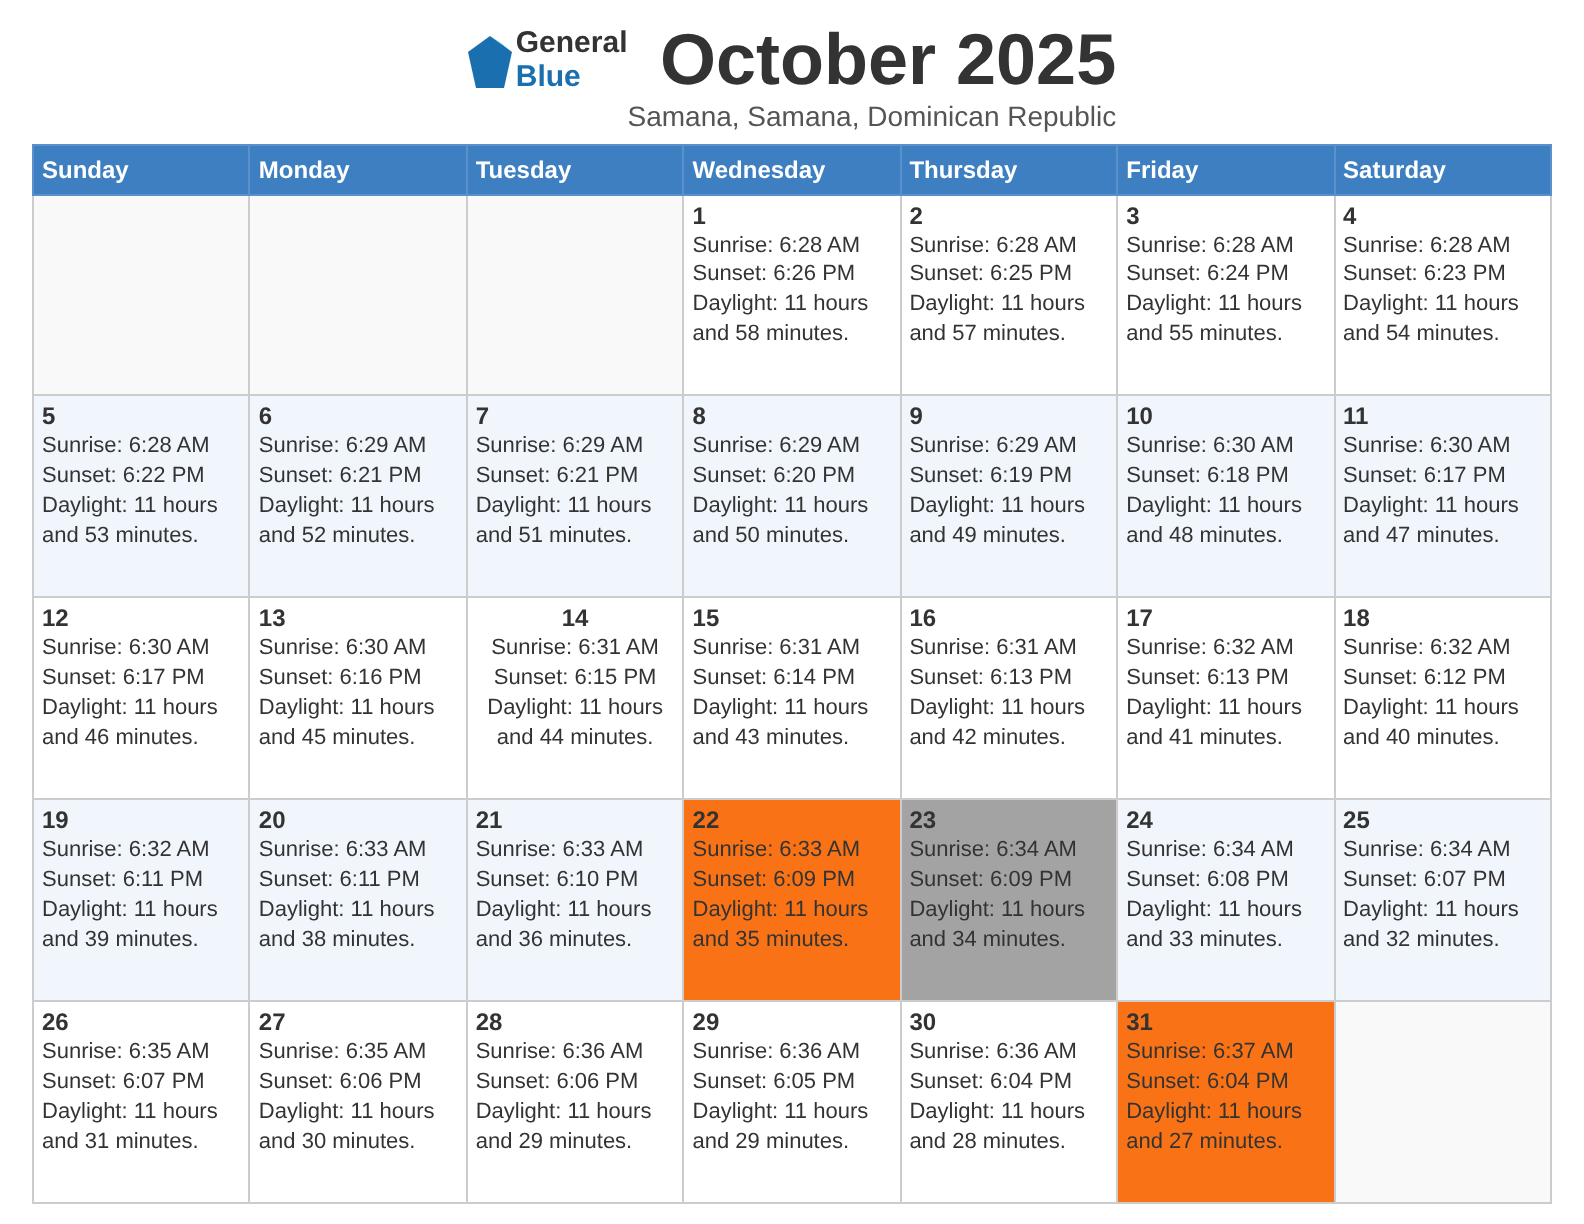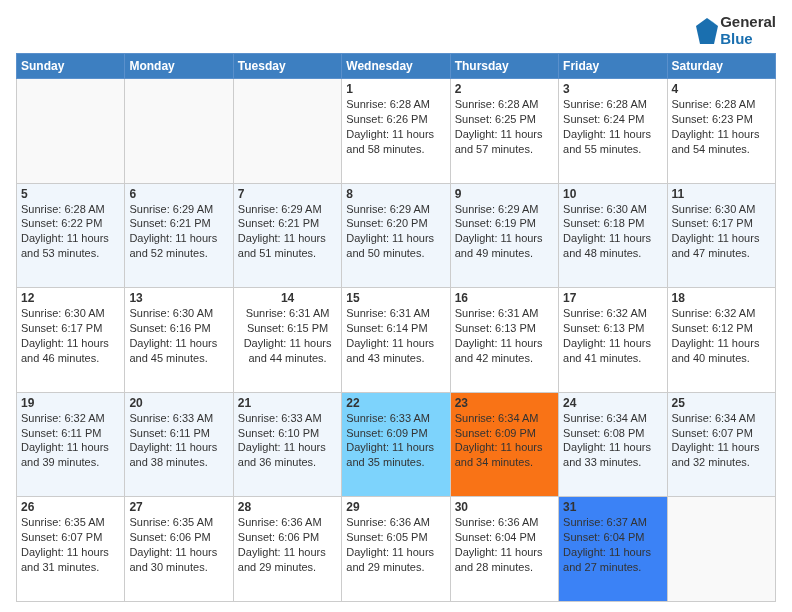--- a/index.html
+++ b/index.html
@@ -12,21 +12,21 @@
     }
     .page {
       width: 792px;
       height: 612px;
       padding: 10px 16px 10px 16px;
       display: flex;
       flex-direction: column;
     }
     .header {
       display: flex;
-      justify-content: flex-end;
+      justify-content: center;
       align-items: flex-start;
       margin-bottom: 6px;
     }
     .logo {
       display: flex;
       align-items: center;
       margin-top: 4px;
     }
     .logo-text {
       display: flex;
@@ -112,20 +112,22 @@
       <svg class="logo-icon" viewBox="0 0 22 30" xmlns="http://www.w3.org/2000/svg">
         <polygon points="11,2 22,10 18,28 4,28 0,10" fill="#1a6faf"></polygon>
         <polygon points="11,2 22,10 17,6" fill="#2a9fd6"></polygon>
       </svg>
       <div class="logo-text">
         <span class="logo-general">General</span>
         <span class="logo-blue">Blue</span>
       </div>
     </div>
     <div class="title-block">
+      <div class="month-title">October 2025</div>
+      <div class="subtitle">Samana, Samana, Dominican Republic</div>
     </div>
   </div>
 
   <table class="calendar">
     <thead>
       <tr>
         <th>Sunday</th>
         <th>Monday</th>
         <th>Tuesday</th>
         <th>Wednesday</th>
@@ -285,28 +287,28 @@
 Daylight: 11 hours
 and 38 minutes.</div>
           </td>
           <td style="background: rgb(240, 246, 252);">
             <span class="day-num">21</span>
             <div class="day-info" style="white-space: pre-line;">Sunrise: 6:33 AM
 Sunset: 6:10 PM
 Daylight: 11 hours
 and 36 minutes.</div>
           </td>
-          <td style="background: #7dd3fc;">
+          <td style="background: #f97316;">
             <span class="day-num">22</span>
             <div class="day-info" style="white-space: pre-line;">Sunrise: 6:33 AM
 Sunset: 6:09 PM
 Daylight: 11 hours
 and 35 minutes.</div>
           </td>
-          <td style="background: #f97316;">
+          <td style="background: #a3a3a3;">
             <span class="day-num">23</span>
             <div class="day-info" style="white-space: pre-line;">Sunrise: 6:34 AM
 Sunset: 6:09 PM
 Daylight: 11 hours
 and 34 minutes.</div>
           </td>
           <td style="background: rgb(240, 246, 252);">
             <span class="day-num">24</span>
             <div class="day-info" style="white-space: pre-line;">Sunrise: 6:34 AM
 Sunset: 6:08 PM
@@ -350,21 +352,21 @@
 Daylight: 11 hours
 and 29 minutes.</div>
           </td>
           <td style="background: rgb(255, 255, 255);">
             <span class="day-num">30</span>
             <div class="day-info" style="white-space: pre-line;">Sunrise: 6:36 AM
 Sunset: 6:04 PM
 Daylight: 11 hours
 and 28 minutes.</div>
           </td>
-          <td style="background: #3b82f6;">
+          <td style="background: #f97316;">
             <span class="day-num">31</span>
             <div class="day-info" style="white-space: pre-line;">Sunrise: 6:37 AM
 Sunset: 6:04 PM
 Daylight: 11 hours
 and 27 minutes.</div>
           </td>
           <td class="empty" style="background: rgb(249, 249, 249);"></td>
         </tr>
       </tbody>
   </table>

